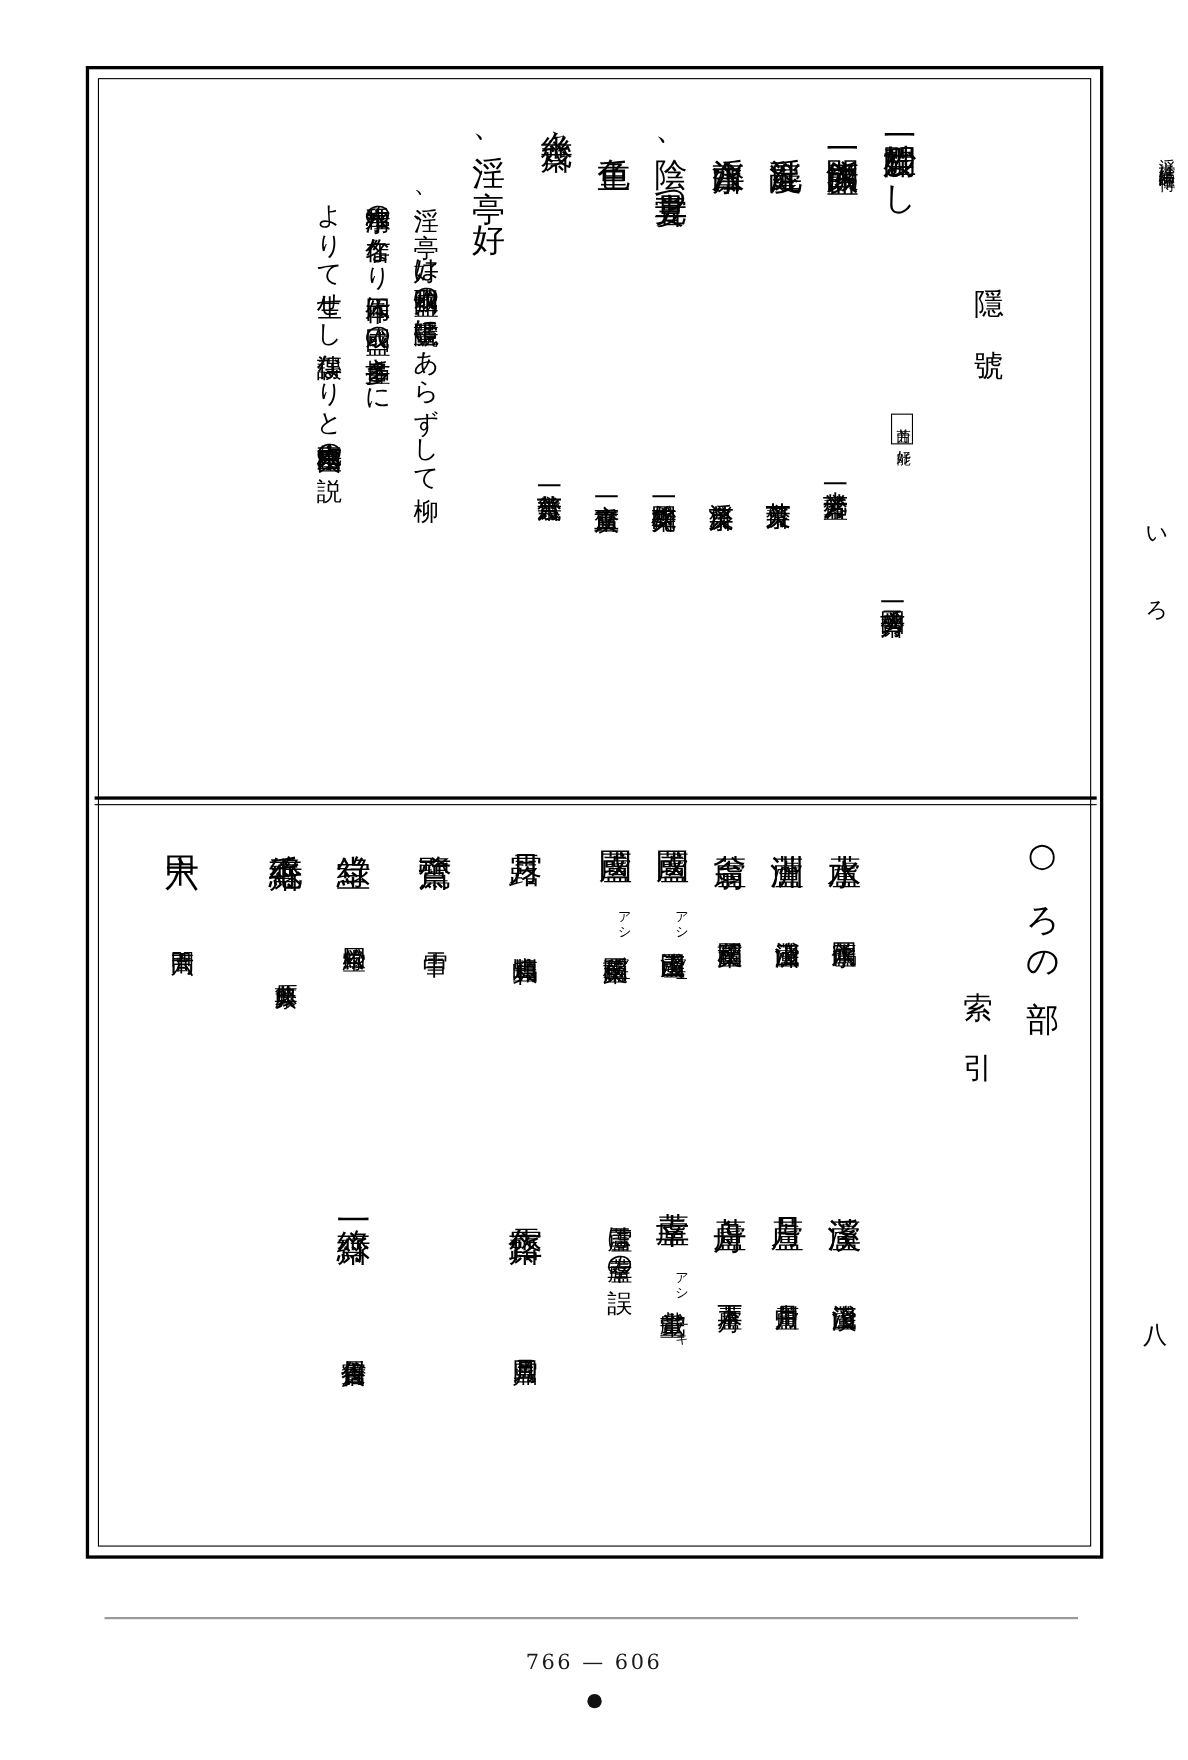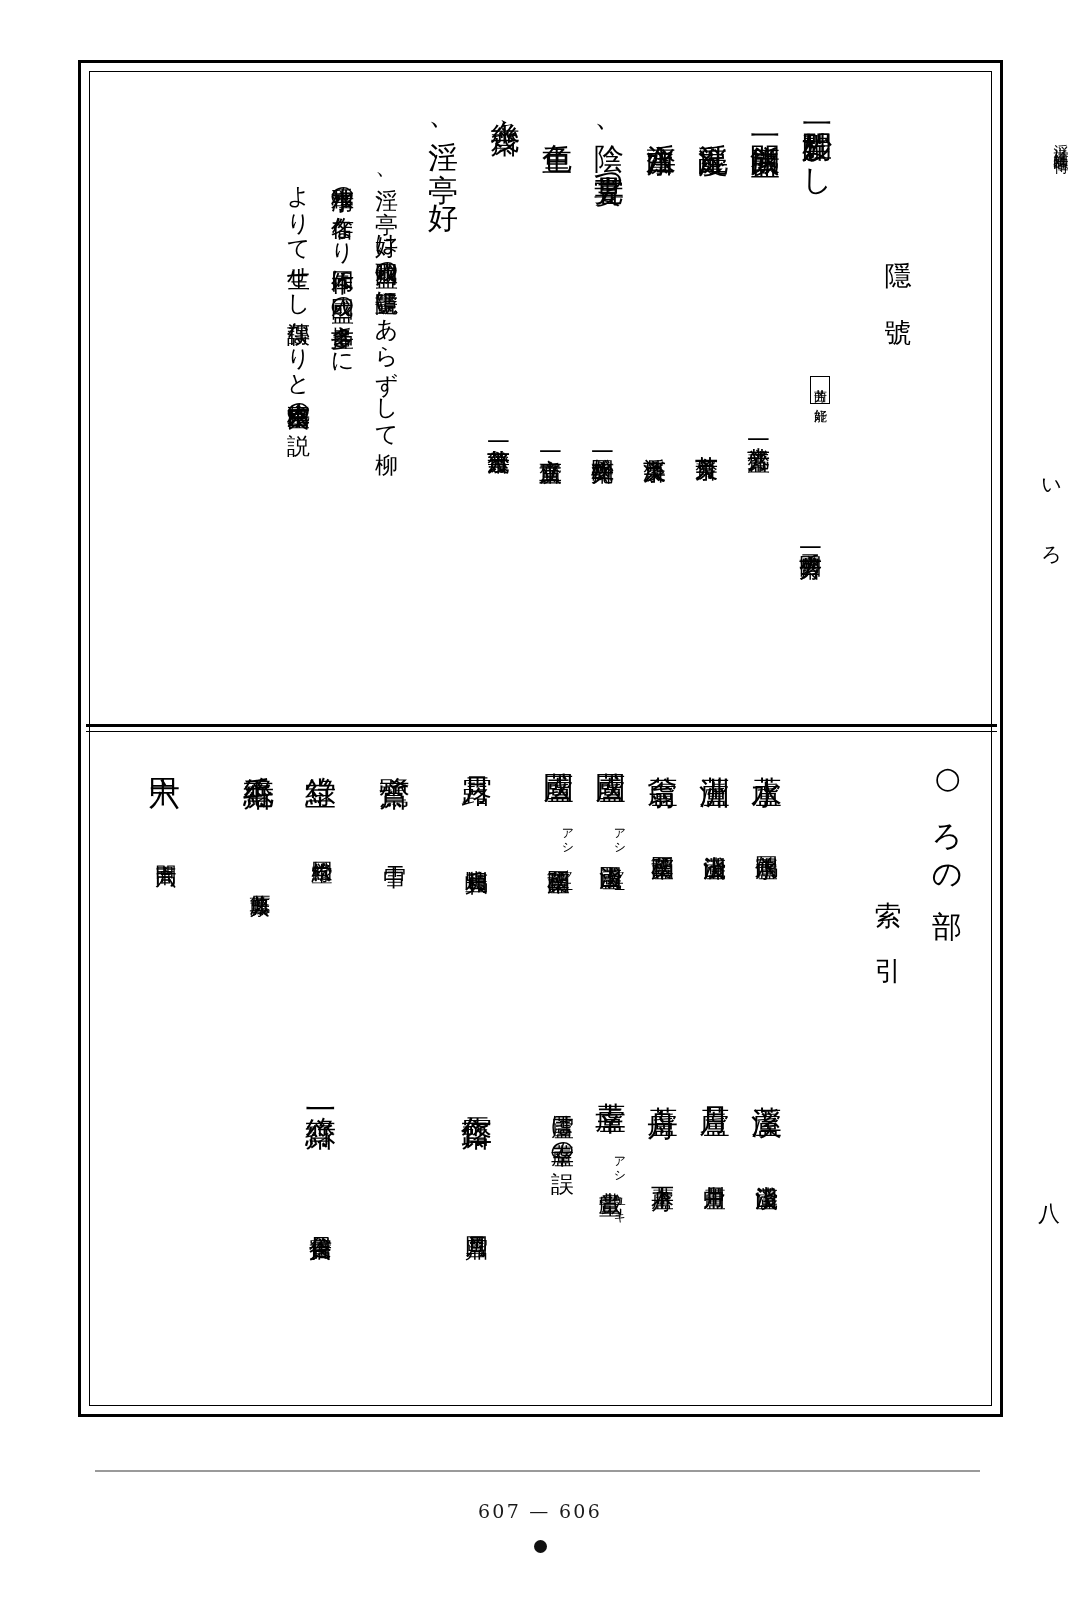--- a/index.html
+++ b/index.html
@@ -349,14 +349,14 @@
   <div class="vt" style="position:absolute; right:0; top:0;"><span class="head">綠毛齋</span></div>
   <div class="vt" style="position:absolute; right:4px; top:126px;"><span class="body-sm">藤原典繁</span></div>
 </div>
 
 <div class="idx" style="right:900px; top:752px;">
   <div class="vt" style="position:absolute; right:0; top:0;"><span class="head">六甲</span></div>
   <div class="vt" style="position:absolute; right:4px; top:96px;"><span class="body-sm">高間六甲</span></div>
 </div>
 
 <div class="footer-rule"></div>
-<div class="footer-page">607 — 606</div>
+<div class="footer-page">766 — 606</div>
 <div class="footer-dot"></div>
 
 </body></html>

